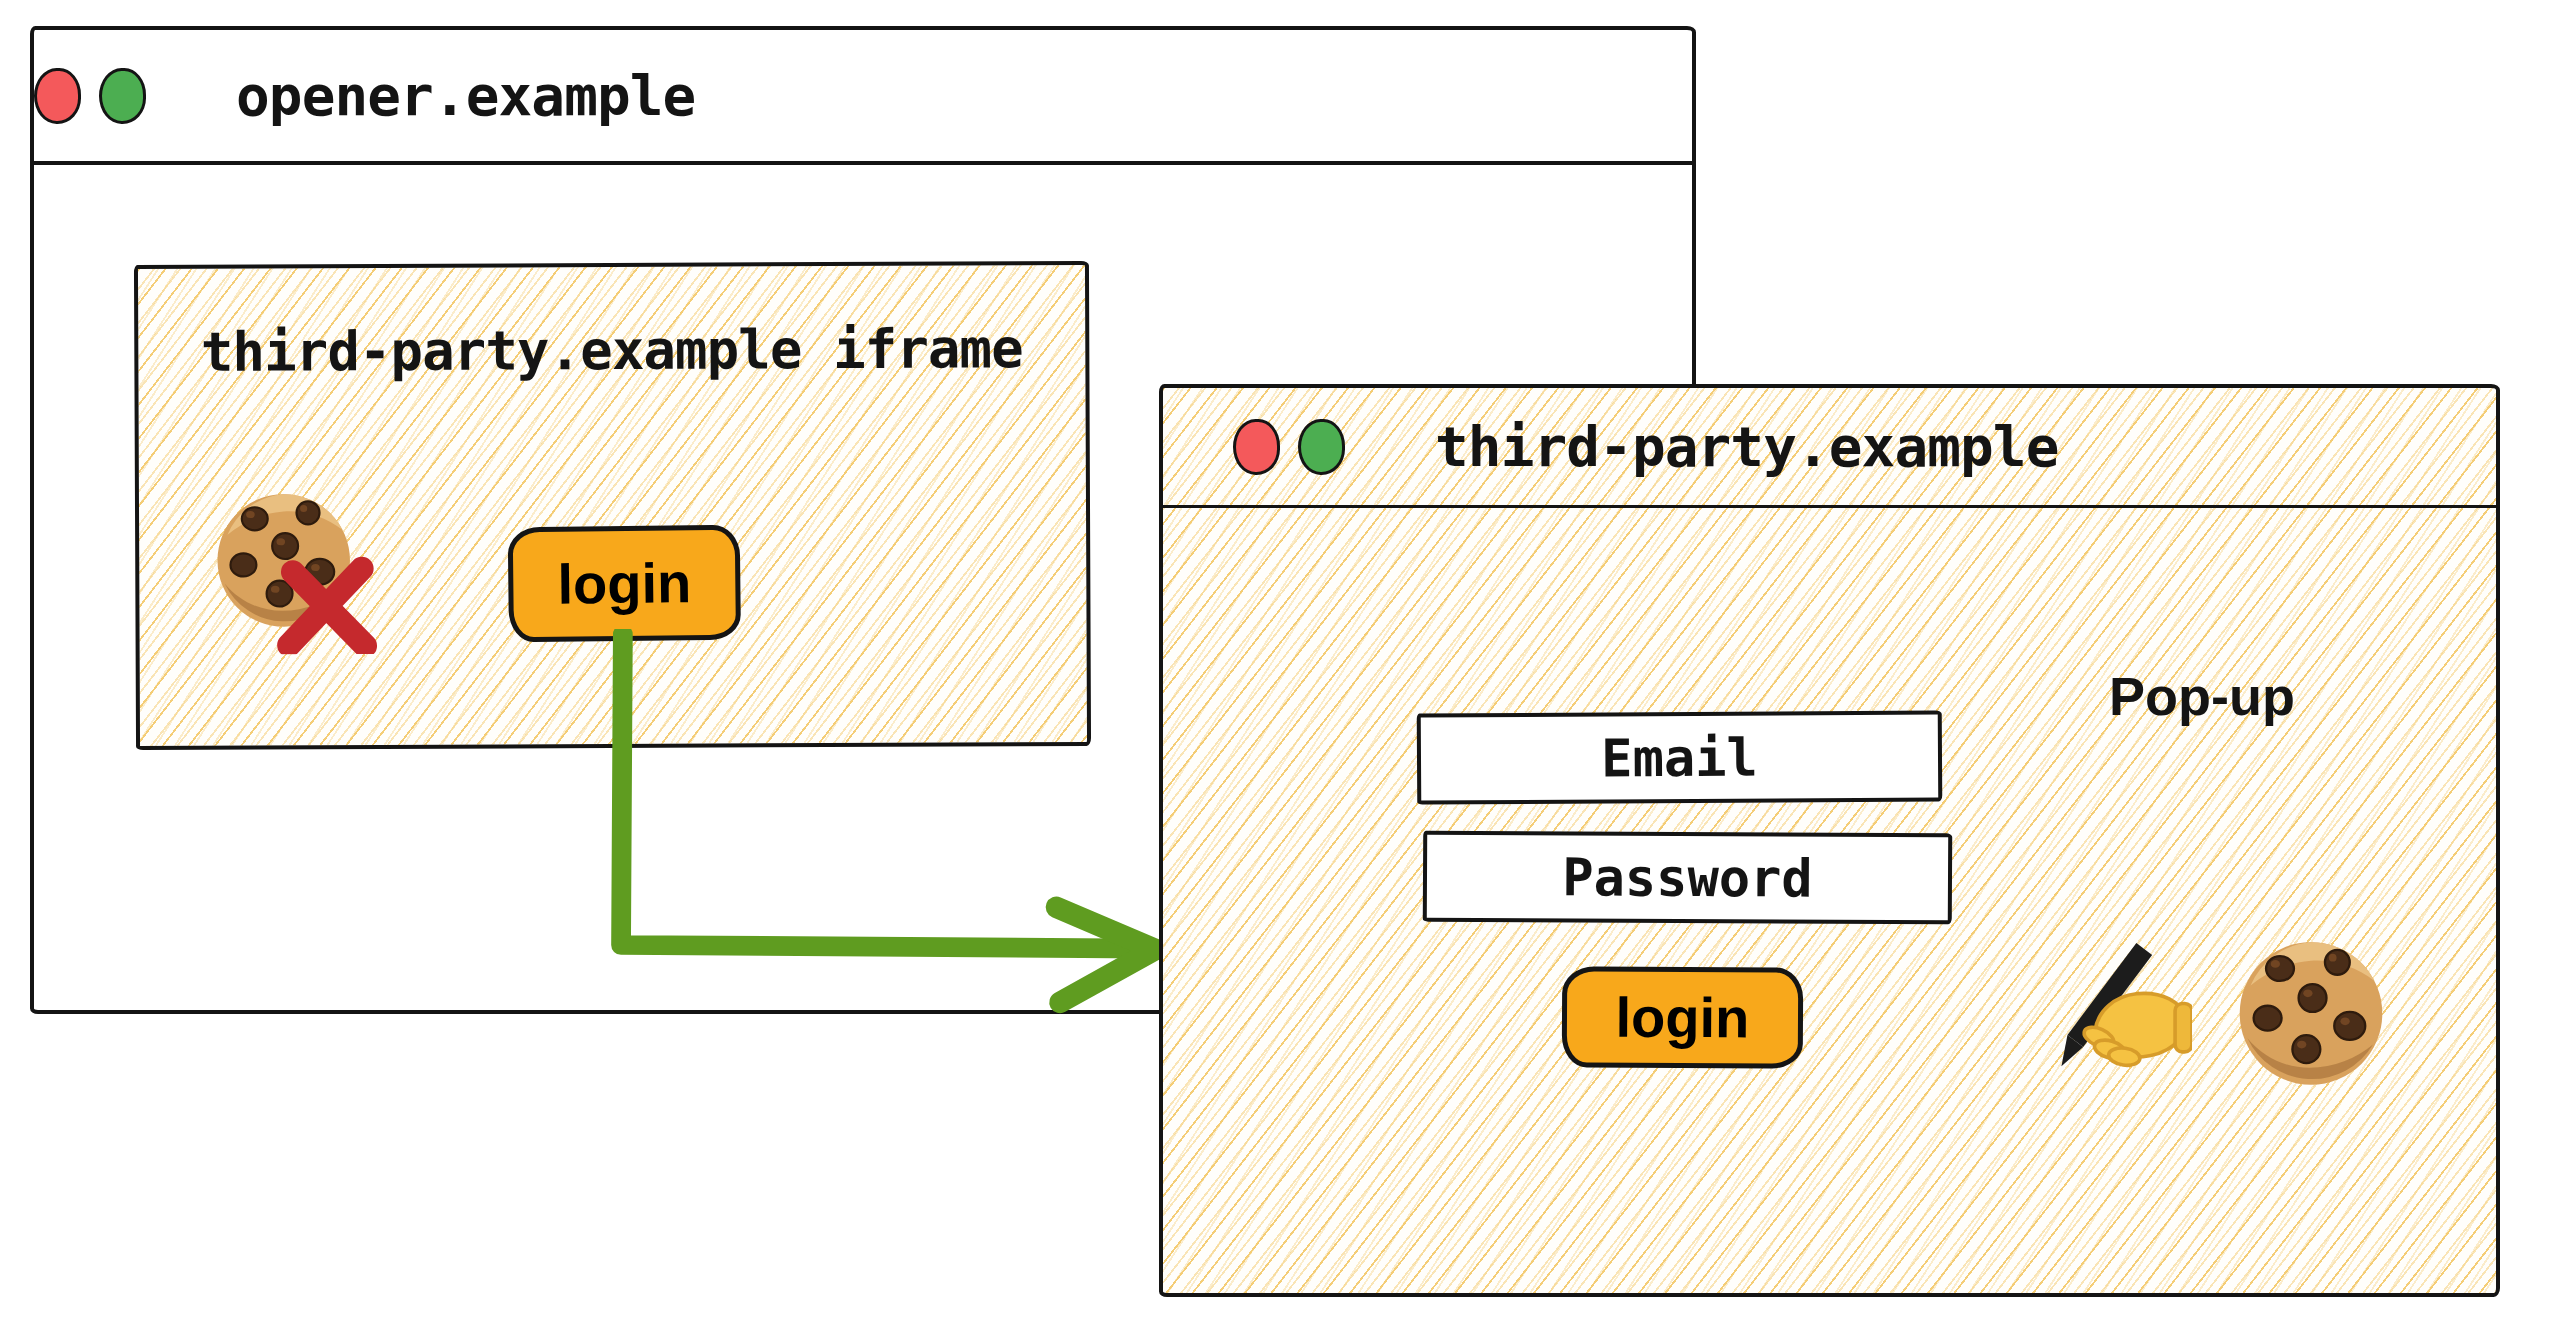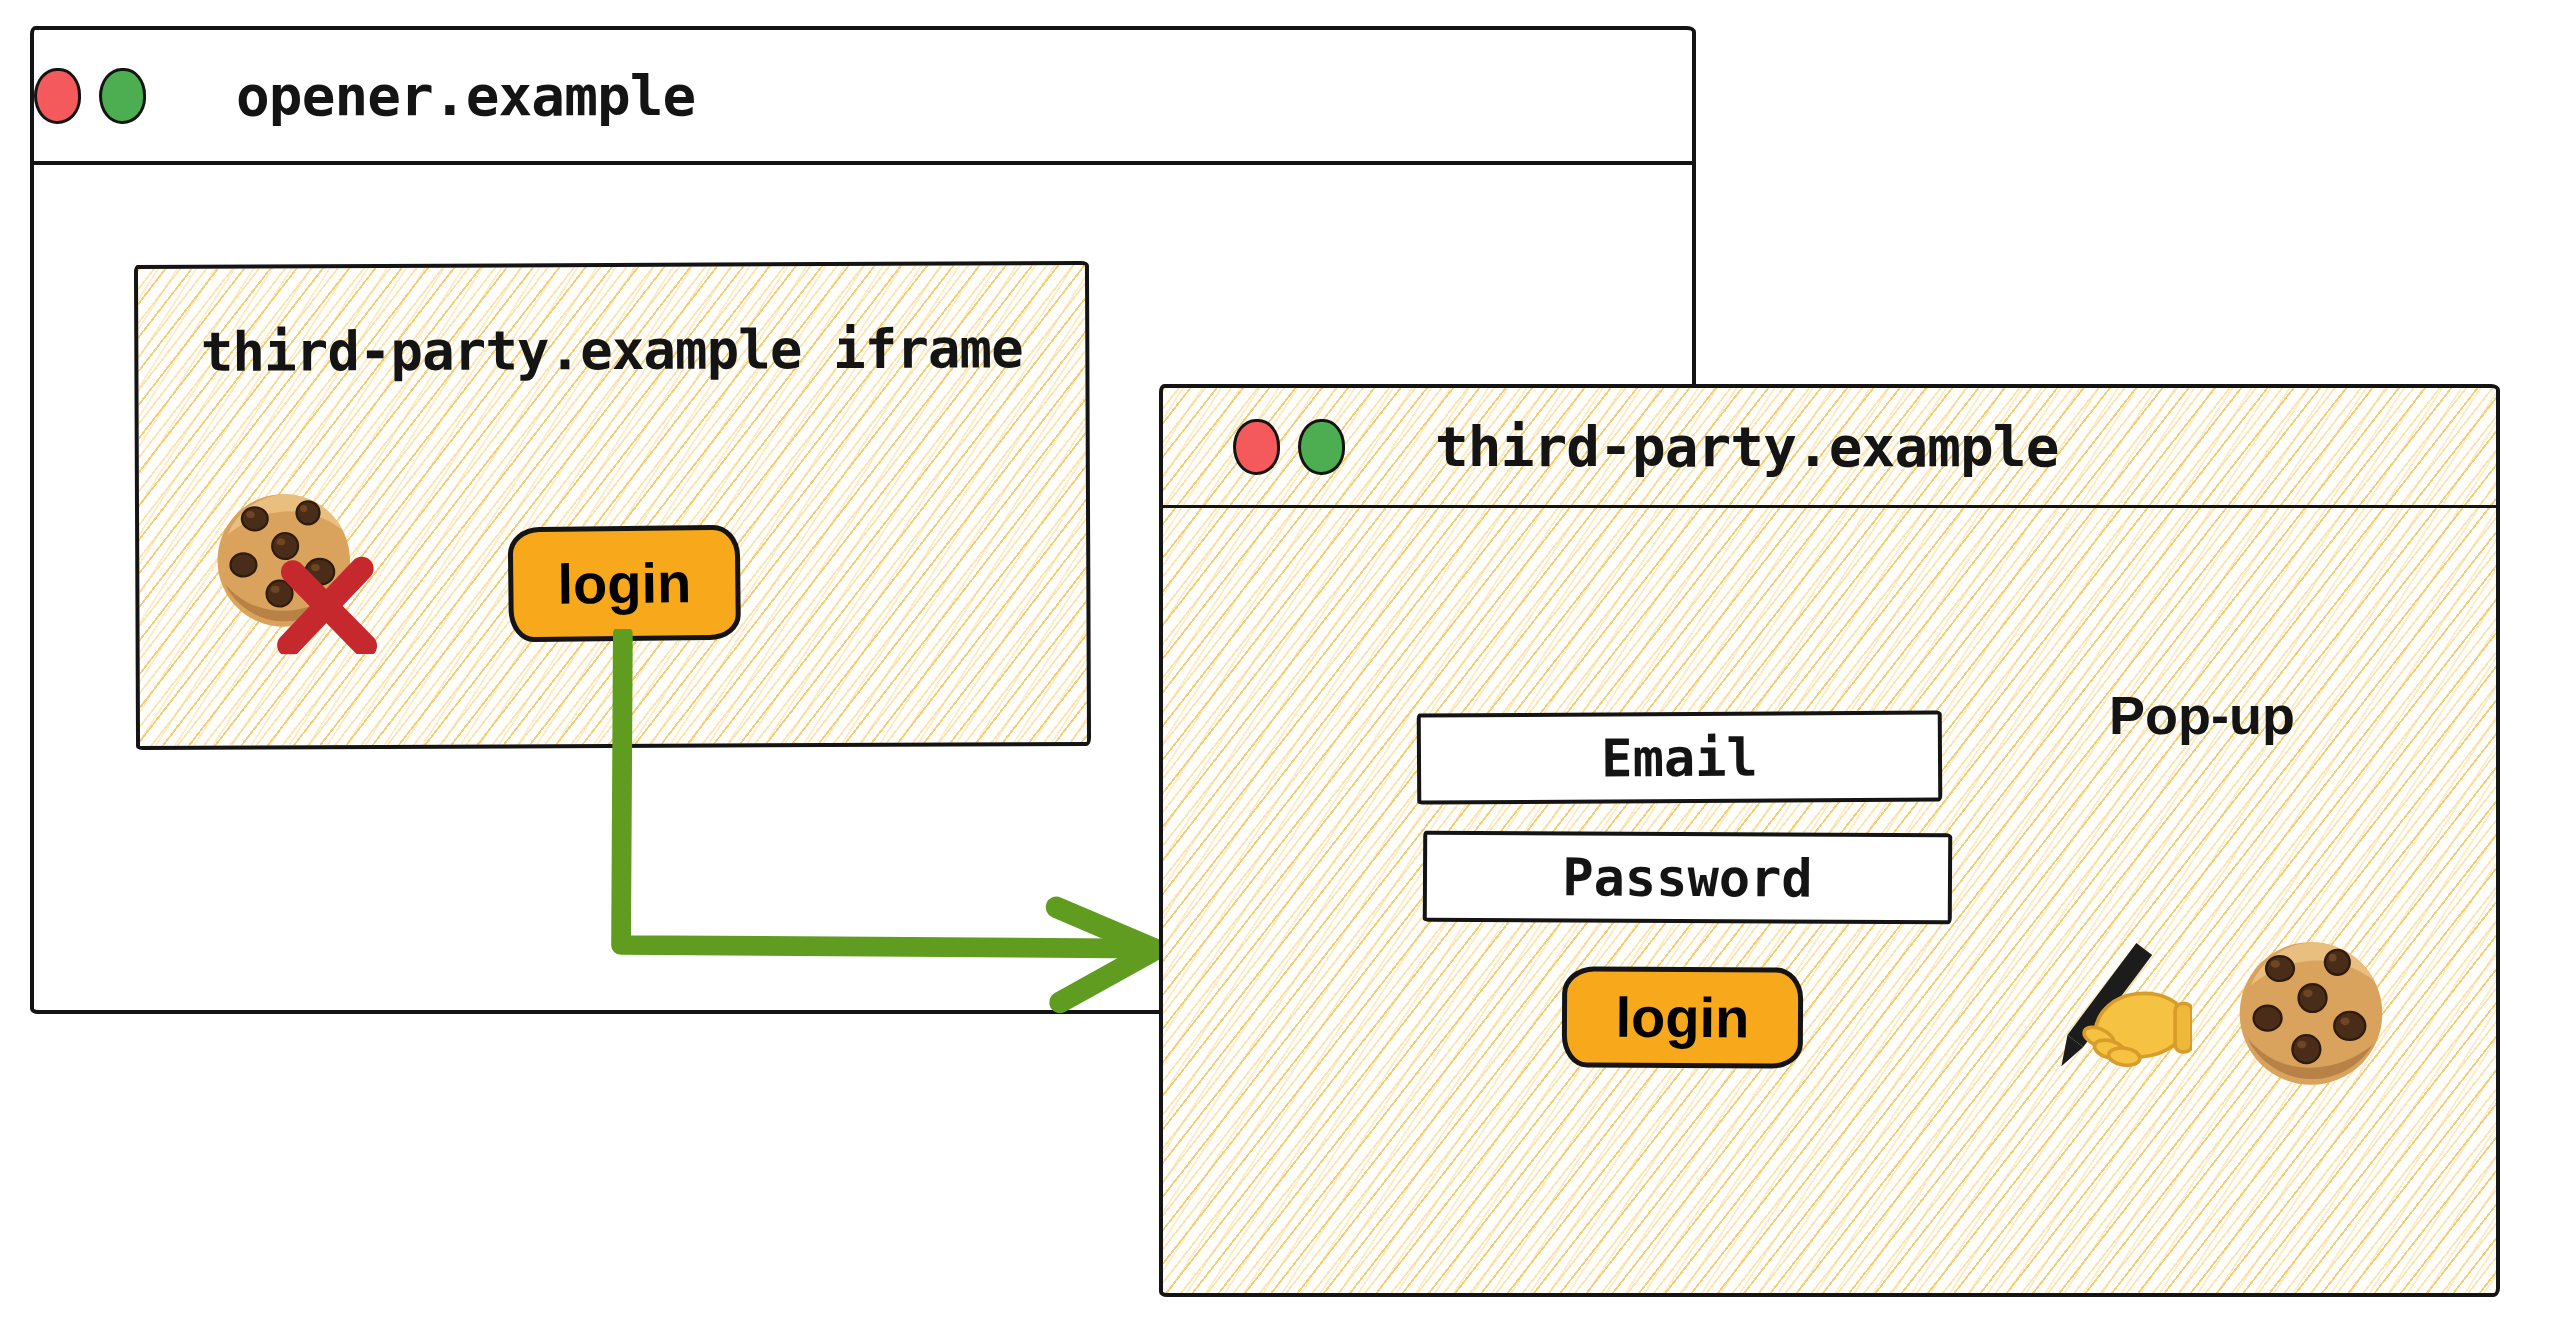--- a/index.html
+++ b/index.html
@@ -102,21 +102,20 @@
     font-size:52px;font-weight:700;
   }
   #email-field{left:254px;top:324px;width:525px;height:91px;transform:rotate(-0.35deg);}
   #password-field{left:260px;top:444px;width:529px;height:91px;transform:rotate(0.3deg);}
 
   #popup-label{
     position:absolute;left:946px;top:277px;
     font-family:"Liberation Sans","DejaVu Sans",sans-serif;
     font-size:54px;font-weight:700;letter-spacing:0;
     white-space:nowrap;
-    margin-top:19px;
   }
   .hidden-defs{position:absolute;width:0;height:0;overflow:hidden;}
 </style>
 </head>
 <body>
 
 <svg class="hidden-defs" aria-hidden="true">
   <defs>
     <symbol id="sym-cookie" viewBox="0 0 100 100">
       <circle cx="50" cy="50" r="46" fill="#d9a25d"></circle>

